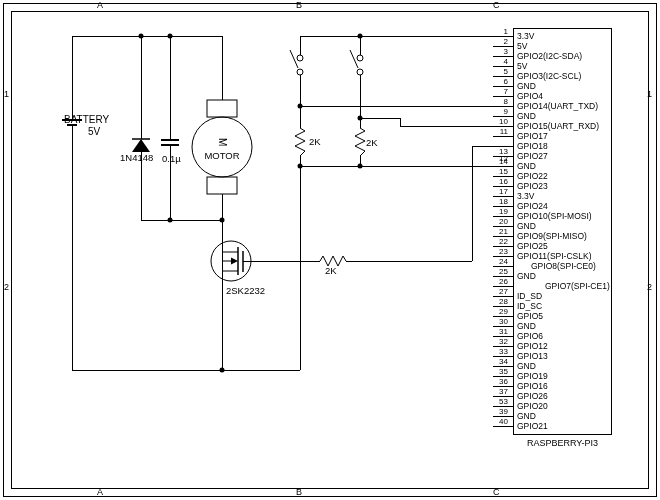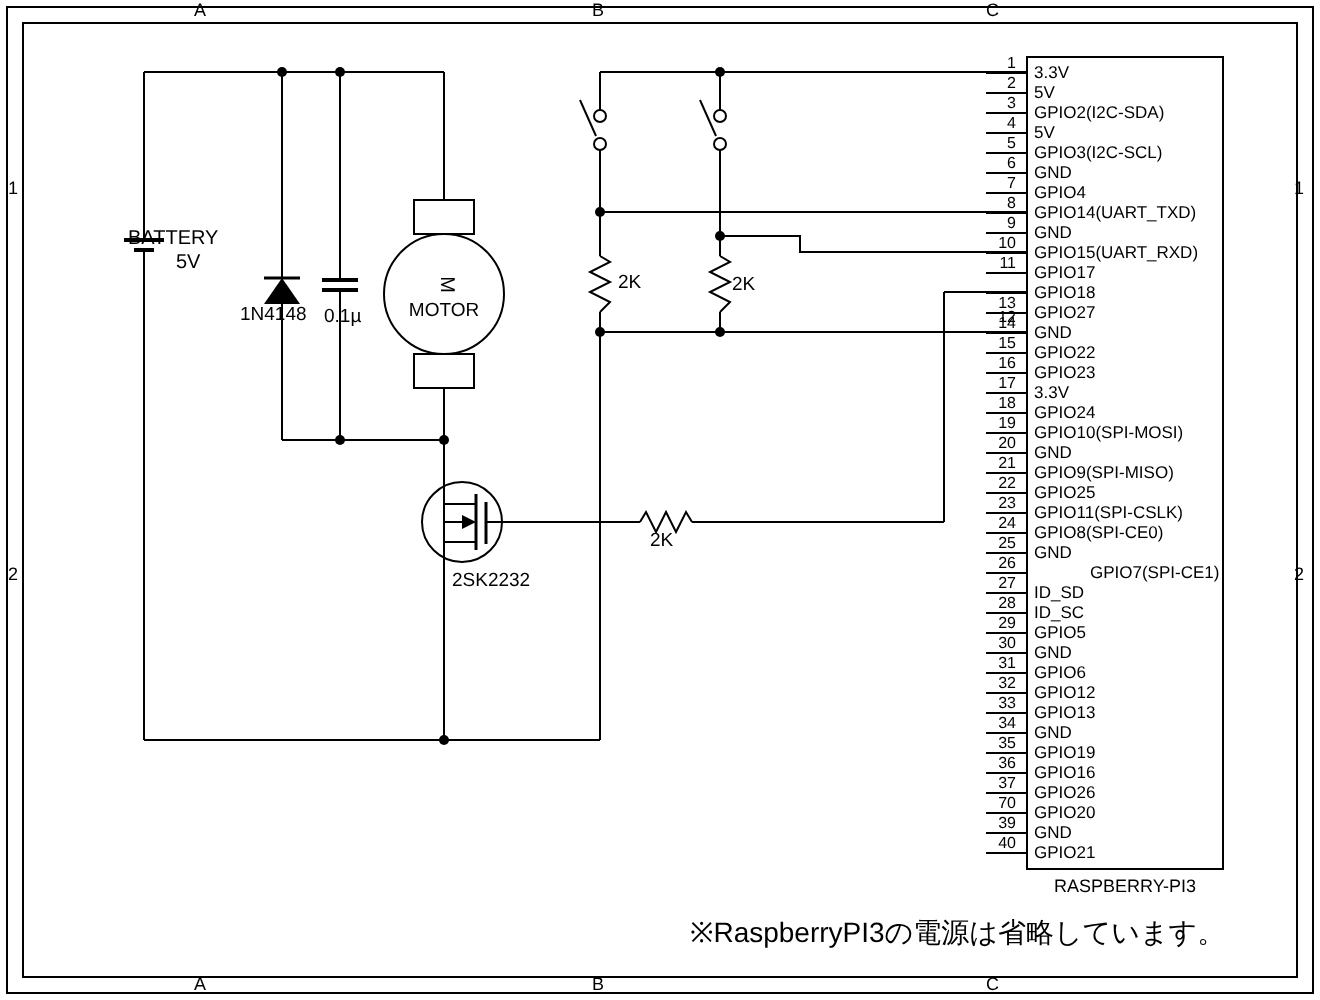--- a/index.html
+++ b/index.html
@@ -213,21 +213,21 @@
       <div class="pin-num" style="top: 297px;">28</div>
       <div class="pin-num" style="top: 307px;">29</div>
       <div class="pin-num" style="top: 317px;">30</div>
       <div class="pin-num" style="top: 327px;">31</div>
       <div class="pin-num" style="top: 337px;">32</div>
       <div class="pin-num" style="top: 347px;">33</div>
       <div class="pin-num" style="top: 357px;">34</div>
       <div class="pin-num" style="top: 367px;">35</div>
       <div class="pin-num" style="top: 377px;">36</div>
       <div class="pin-num" style="top: 387px;">37</div>
-      <div class="pin-num" style="top: 397px;">70</div>
+      <div class="pin-num" style="top: 397px;">53</div>
       <div class="pin-num" style="top: 407px;">39</div>
       <div class="pin-num" style="top: 417px;">40</div>
     </div>
   <div style="position:absolute;left:517px;top:0;width:95px;height:500px">
       <div class="pin-label" style="top: 32px;">3.3V</div>
       <div class="pin-label" style="top: 42px;">5V</div>
       <div class="pin-label" style="top: 52px;">GPIO2(I2C-SDA)</div>
       <div class="pin-label" style="top: 62px;">5V</div>
       <div class="pin-label" style="top: 72px;">GPIO3(I2C-SCL)</div>
       <div class="pin-label" style="top: 82px;">GND</div>
@@ -241,40 +241,39 @@
       <div class="pin-label" style="top: 162px;">GND</div>
       <div class="pin-label" style="top: 172px;">GPIO22</div>
       <div class="pin-label" style="top: 182px;">GPIO23</div>
       <div class="pin-label" style="top: 192px;">3.3V</div>
       <div class="pin-label" style="top: 202px;">GPIO24</div>
       <div class="pin-label" style="top: 212px;">GPIO10(SPI-MOSI)</div>
       <div class="pin-label" style="top: 222px;">GND</div>
       <div class="pin-label" style="top: 232px;">GPIO9(SPI-MISO)</div>
       <div class="pin-label" style="top: 242px;">GPIO25</div>
       <div class="pin-label" style="top: 252px;">GPIO11(SPI-CSLK)</div>
-      <div class="pin-label" style="top: 262px;">GPIO8(SPI-CE0)</div>
+      <div class="pin-label" style="top: 262px; margin-left: 14px;">GPIO8(SPI-CE0)</div>
       <div class="pin-label" style="top: 272px;">GND</div>
       <div class="pin-label" style="top: 282px; margin-left: 28px;">GPIO7(SPI-CE1)</div>
       <div class="pin-label" style="top: 292px;">ID_SD</div>
       <div class="pin-label" style="top: 302px;">ID_SC</div>
       <div class="pin-label" style="top: 312px;">GPIO5</div>
       <div class="pin-label" style="top: 322px;">GND</div>
       <div class="pin-label" style="top: 332px;">GPIO6</div>
       <div class="pin-label" style="top: 342px;">GPIO12</div>
       <div class="pin-label" style="top: 352px;">GPIO13</div>
       <div class="pin-label" style="top: 362px;">GND</div>
       <div class="pin-label" style="top: 372px;">GPIO19</div>
       <div class="pin-label" style="top: 382px;">GPIO16</div>
       <div class="pin-label" style="top: 392px;">GPIO26</div>
       <div class="pin-label" style="top: 402px;">GPIO20</div>
       <div class="pin-label" style="top: 412px;">GND</div>
       <div class="pin-label" style="top: 422px;">GPIO21</div>
     </div>
 
-  <div class="lbl f14" style="left:345px;top:459px">※RaspberryPI3の電源は省略しています。</div>
 
   <div class="lbl f9" style="left:97px;top:1px">A</div>
   <div class="lbl f9" style="left:296px;top:1px">B</div>
   <div class="lbl f9" style="left:493px;top:1px">C</div>
   <div class="lbl f9" style="left:97px;top:488px">A</div>
   <div class="lbl f9" style="left:296px;top:488px">B</div>
   <div class="lbl f9" style="left:493px;top:488px">C</div>
   <div class="lbl f9" style="left:4px;top:90px">1</div>
   <div class="lbl f9" style="left:4px;top:283px">2</div>
   <div class="lbl f9" style="left:647px;top:90px">1</div>

